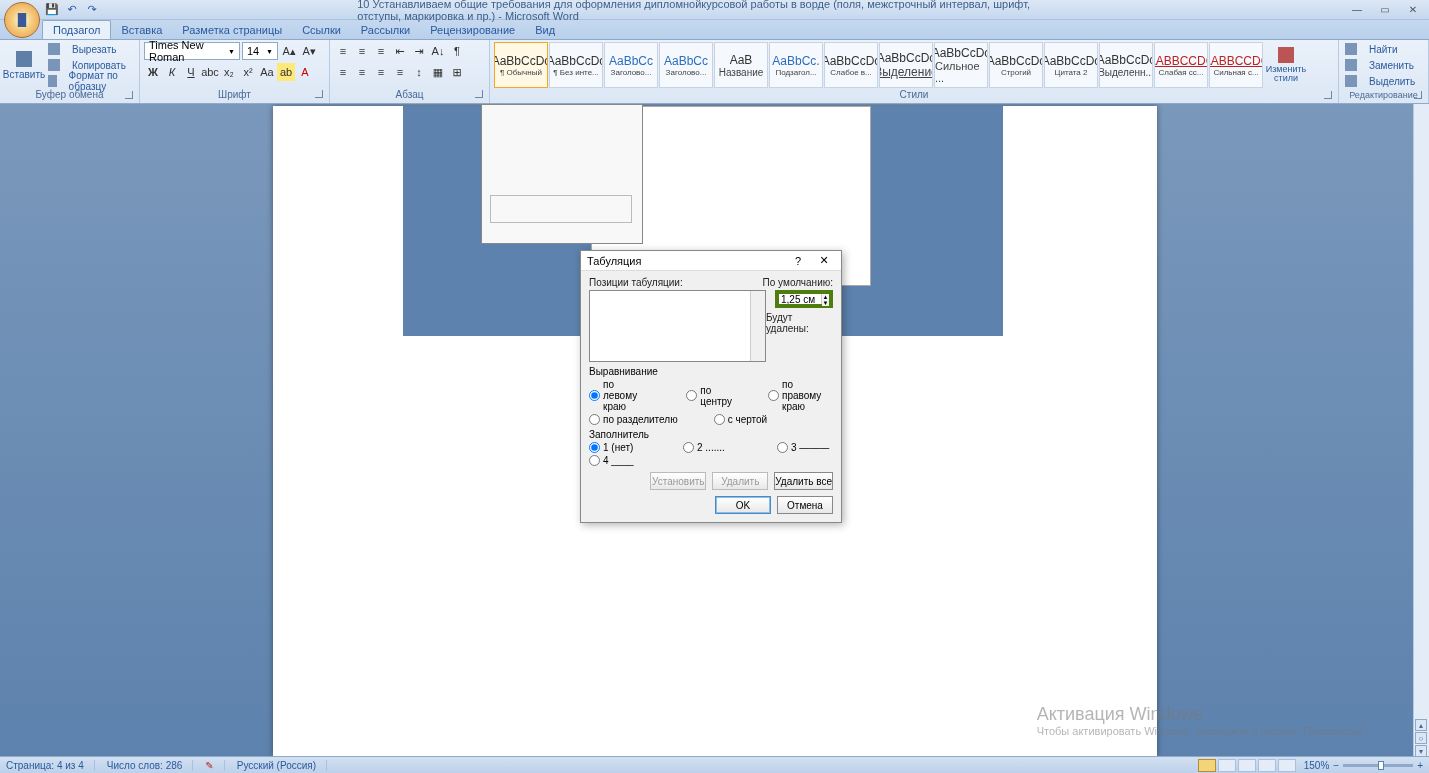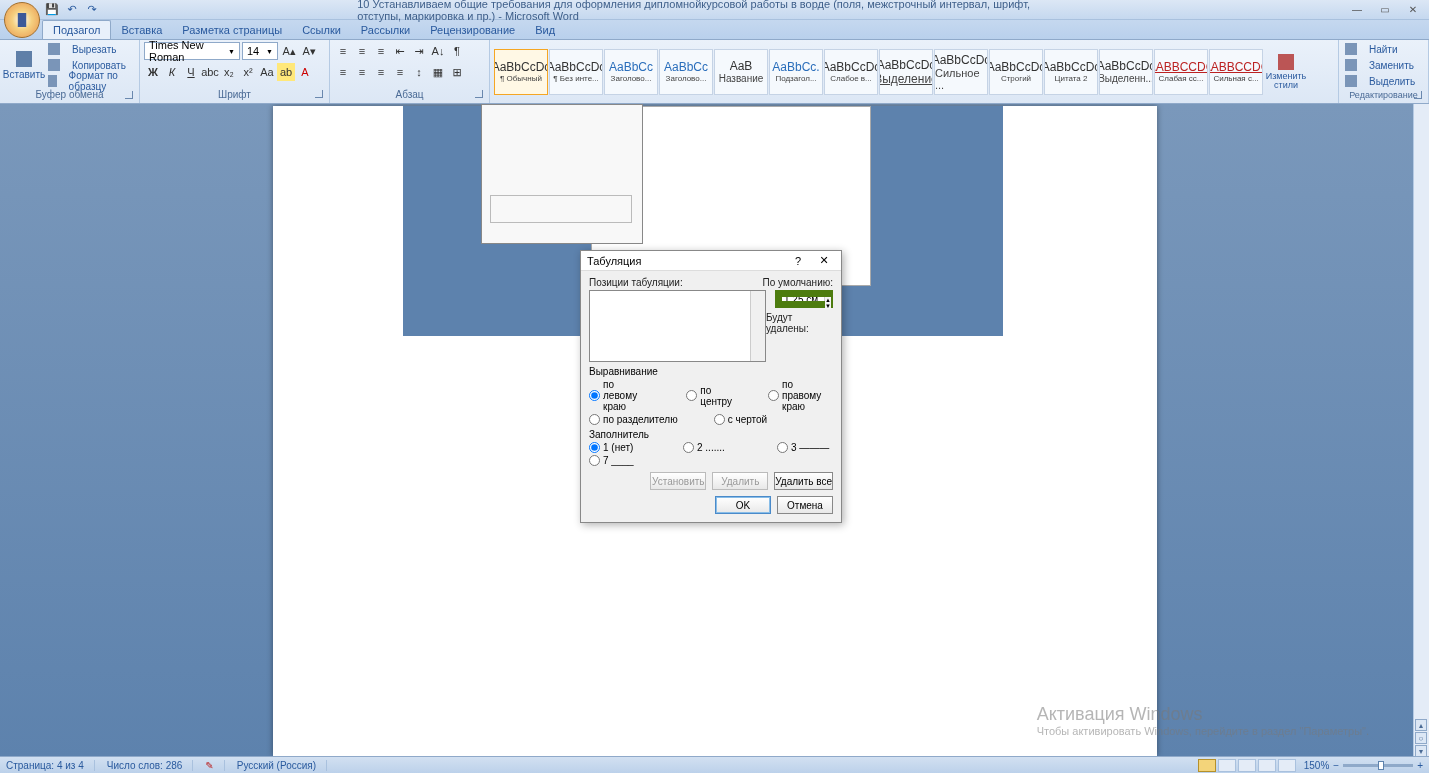--- a/index.html
+++ b/index.html
@@ -55,21 +55,21 @@
 
 .modal { position: absolute; top: 250px; left: 580px; width: 262px; background: #f0f0f0; border: 1px solid #888; box-shadow: 2px 2px 8px rgba(0,0,0,.3); font-size: 11px; }
 .modal-title { height: 20px; background: #fff; border-bottom: 1px solid #ddd; display: flex; align-items: center; padding: 0 6px; justify-content: space-between; }
 .modal-title-btns { display: flex; gap: 4px; }
 .modal-title-btns span { width: 22px; height: 16px; display: inline-flex; align-items: center; justify-content: center; cursor: pointer; }
 .modal-body { padding: 6px 8px 8px; }
 .field-row { display: flex; justify-content: space-between; margin-bottom: 2px; }
 .label-sm { font-size: 10px; color: #222; }
 .list-box { width: 190px; height: 72px; border: 1px solid #888; background: #fff; position: relative; }
 .list-box::after { content: ""; position: absolute; right: 0; top: 0; width: 14px; height: 100%; background: #f0f0f0; border-left: 1px solid #ccc; }
-.spinner { width: 58px; height: 18px; border: 7px solid #4d7c0f; background: #701a75; display: flex; }
+.spinner { width: 58px; height: 18px; border: 4px solid #4d7c0f; background: #701a75; display: flex; }
 .spinner input { border: none; width: 42px; font-size: 10px; padding: 0 2px; }
 .spin-btns { width: 14px; display: flex; flex-direction: column; border-left: 1px solid #ccc; }
 .spin-btns div { flex: 1; display: flex; align-items: center; justify-content: center; font-size: 6px; cursor: pointer; background: #f4f4f4; }
 .group-hdr { font-size: 10px; margin: 4px 0 2px; }
 .radio-row { display: flex; gap: 36px; margin-bottom: 2px; }
 .radio-row.tight { gap: 24px; }
 .radio { display: flex; align-items: center; gap: 3px; font-size: 10px; cursor: pointer; }
 .radio input { width: 11px; height: 11px; }
 .dlg-btns { display: flex; justify-content: flex-end; gap: 6px; margin-top: 6px; }
 .dlg-btn { min-width: 56px; height: 18px; border: 1px solid #888; background: linear-gradient(#fff,#e8e8e8); font-size: 10px; display: inline-flex; align-items: center; justify-content: center; cursor: pointer; }
@@ -263,20 +263,21 @@
           <div class="style-item">
             <div class="style-prev red">AABBCCDC</div>
             <div style="font-size: 8px;">Сильная с...</div>
           </div>
         </div>
       <div class="big-btn">
         <div class="icon-box" style="background:#b55"></div>
         <span style="font-size:9px;text-align:center;line-height:1">Изменить стили</span>
       </div>
     </div>
+    <div class="ribbon-group-label">Стили</div>
   </div>
 
   <div class="ribbon-group" style="width:90px">
     <div class="ribbon-group-body">
       <div class="small-row">
         <div class="small-btn">
             <span class="sm-icon"></span>
             <span>Найти</span>
           </div>
         <div class="small-btn">
@@ -371,21 +372,21 @@
           <span>2 .......</span>
         </label>
       <label class="radio">
           <input type="radio" name="fl" style="">
           <span>3 ———</span>
         </label>
     </div>
     <div class="radio-row">
       <label class="radio">
           <input type="radio" name="fl" style="">
-          <span>7 ____</span>
+          <span>4 ____</span>
         </label>
     </div>
     <div class="dlg-btns">
       <div class="dlg-btn disabled">Установить</div>
       <div class="dlg-btn disabled">Удалить</div>
       <div class="dlg-btn">Удалить все</div>
     </div>
     <div class="dlg-btns">
       <div class="dlg-btn primary">OK</div>
       <div class="dlg-btn">Отмена</div>

